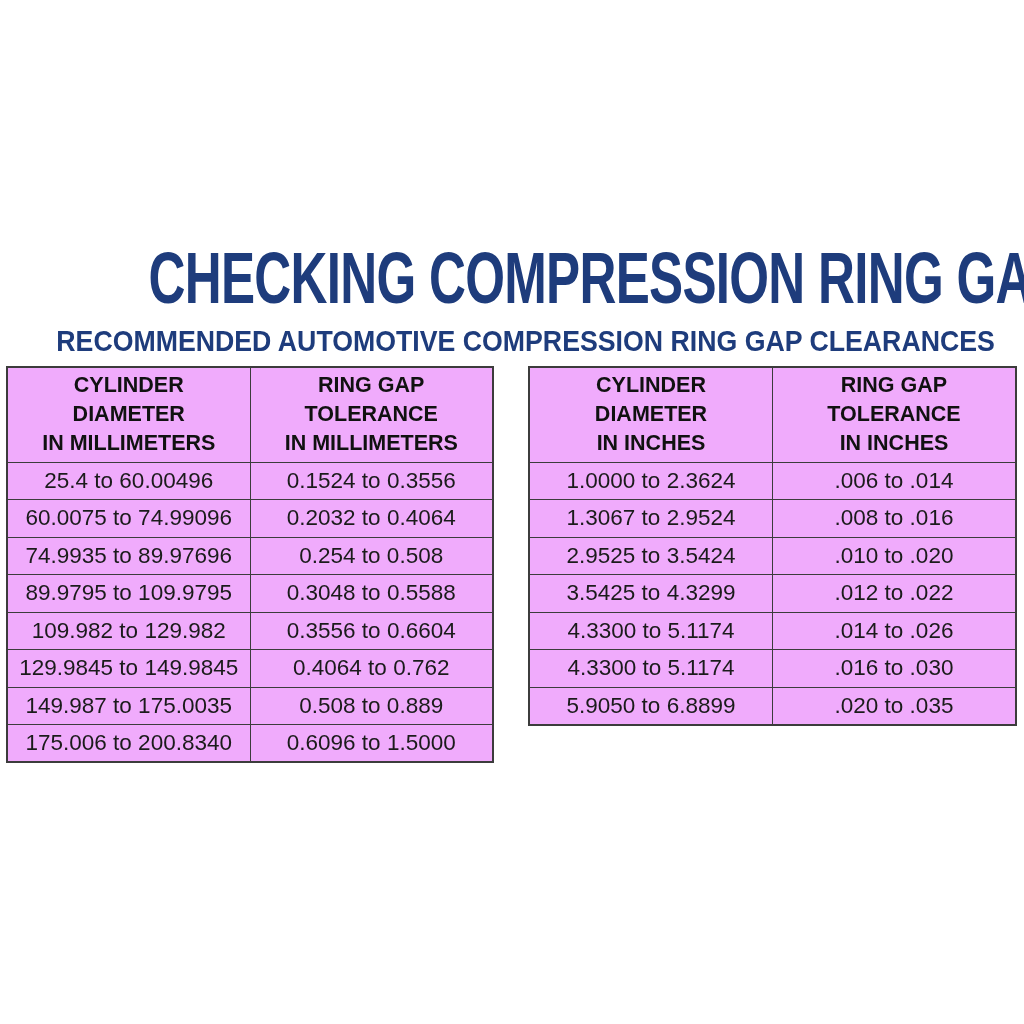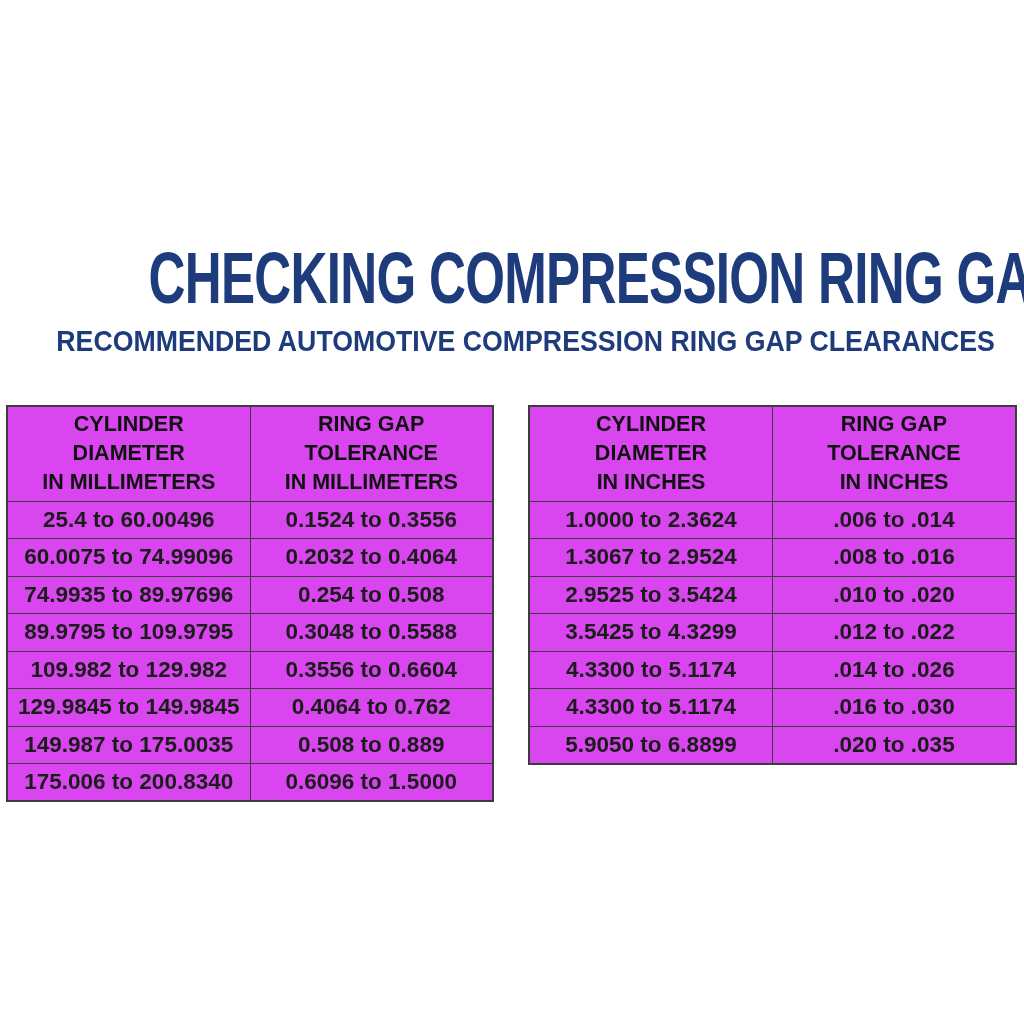--- a/index.html
+++ b/index.html
@@ -39,24 +39,24 @@
     font-weight:bold;
     line-height:1;
     white-space:nowrap;
     color:var(--navy);
     transform:scaleX(0.89);
     transform-origin:50% 50%;
   }
 
   .spec-table{
     position:absolute;
-    top:405px;
+    top:366px;
     border-collapse:collapse;
     table-layout:fixed;
-    background:#d946ef;
+    background:#f0abfc;
   }
   .spec-table.mm{left:6px;width:488px;}
   .spec-table.inch{left:528px;width:489px;}
   .spec-table th,
   .spec-table td{
     border:1.5px solid var(--border);
     text-align:center;
     vertical-align:middle;
     color:var(--ink);
     padding:0 4px;
@@ -67,21 +67,21 @@
     height:95px;
     font-size:21.5px;
     font-weight:bold;
     line-height:29px;
     white-space:pre-line;
     color:#111111;
   }
   .spec-table td{
     height:37.5px;
     font-size:22.5px;
-    font-weight:bold;
+    font-weight:normal;
     white-space:nowrap;
   }
 </style>
 </head>
 <body>
 
 <div class="sheet">
 
   <h1 class="page-title">CHECKING COMPRESSION RING GAPS</h1>
 

